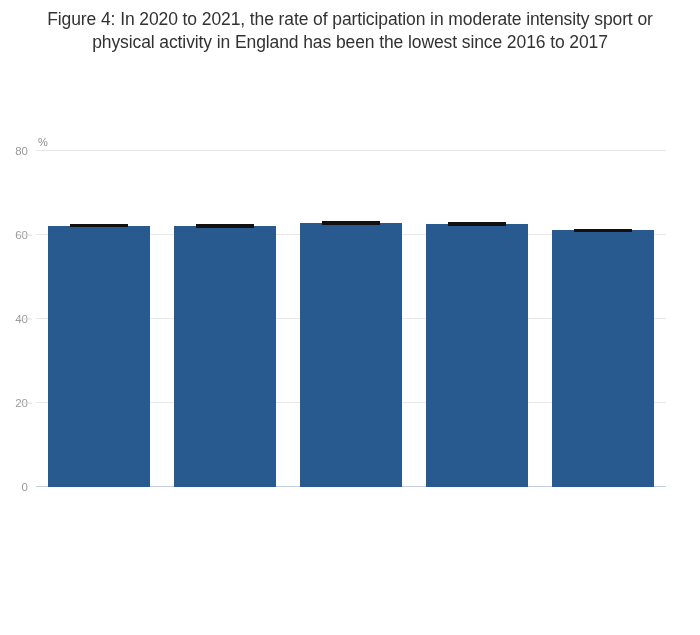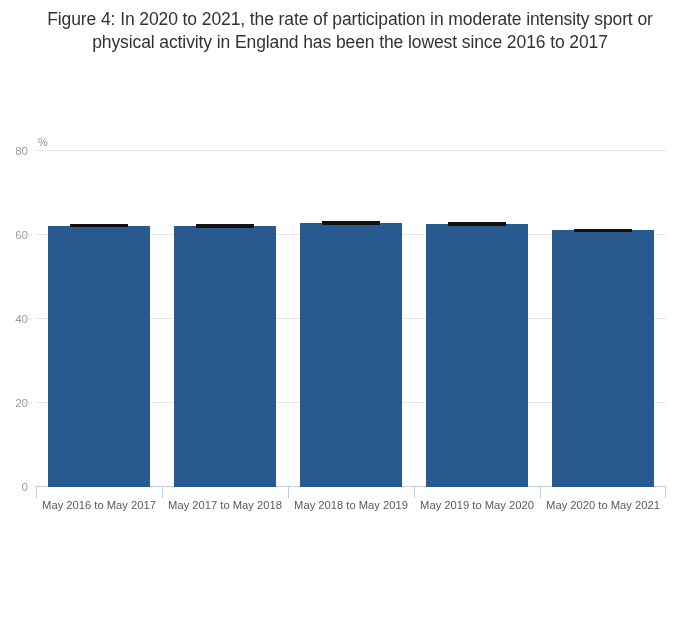--- a/index.html
+++ b/index.html
@@ -239,29 +239,16 @@
         <div class="bar-group" style="left: 516px; width: 102px;">
           <div class="bar" title="May 2020 to May 2021: 61.1%" style="height: 256.62px; background: rgb(40, 89, 143);"></div>
           <div class="errorbar" style="bottom: 254.94px; height: 3.36px;">
             <div class="cap top" style="background: rgb(17, 17, 17);"></div>
             <div class="cap bottom" style="background: rgb(17, 17, 17);"></div>
             <div class="stem" style="background: rgb(17, 17, 17);"></div>
           </div>
         </div>
       </div>
 
-    <div class="xaxis-layer" id="xaxis-layer">
-        <div class="xtick" style="left: 0px;"></div>
-        <div class="xtick" style="left: 126px;"></div>
-        <div class="xtick" style="left: 252px;"></div>
-        <div class="xtick" style="left: 378px;"></div>
-        <div class="xtick" style="left: 504px;"></div>
-        <div class="xtick" style="left: 629px;"></div>
-        <div class="xtick-label" style="left: 63px;">May 2016 to May 2017</div>
-        <div class="xtick-label" style="left: 189px;">May 2017 to May 2018</div>
-        <div class="xtick-label" style="left: 315px;">May 2018 to May 2019</div>
-        <div class="xtick-label" style="left: 441px;">May 2019 to May 2020</div>
-        <div class="xtick-label" style="left: 567px;">May 2020 to May 2021</div>
-      </div>
 
   </div>
 
 </div>
 
 </body></html>

